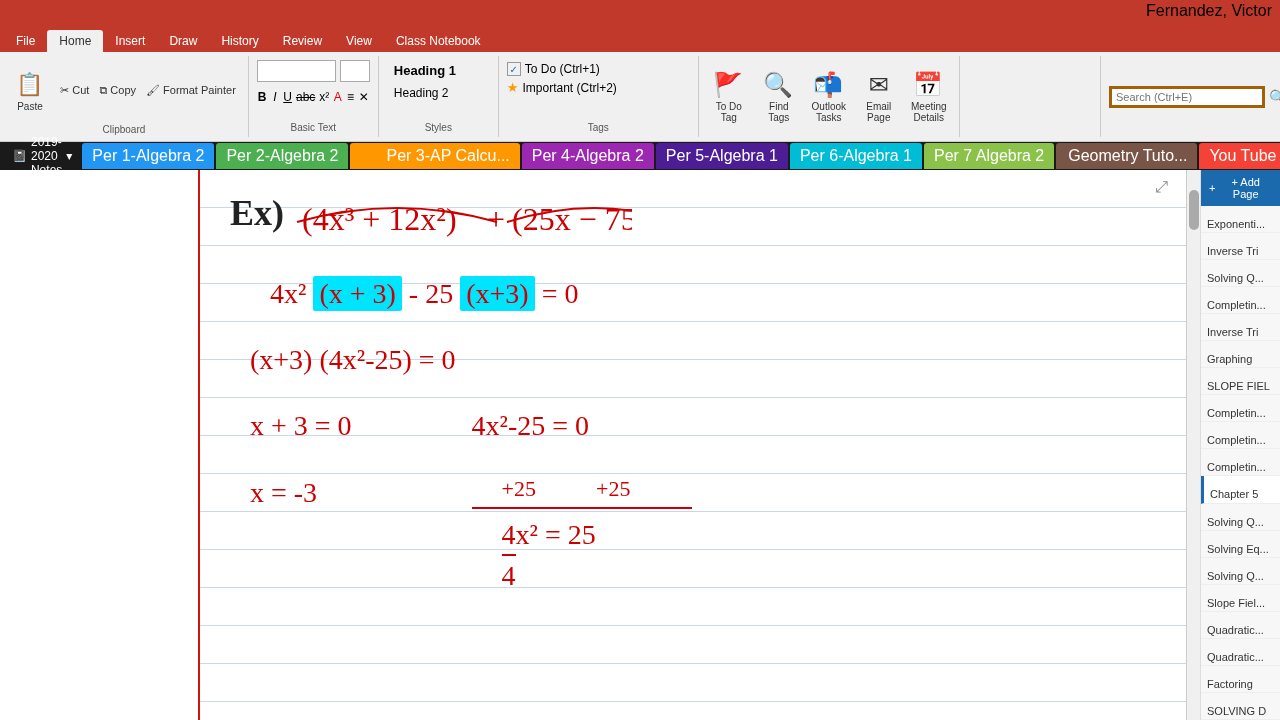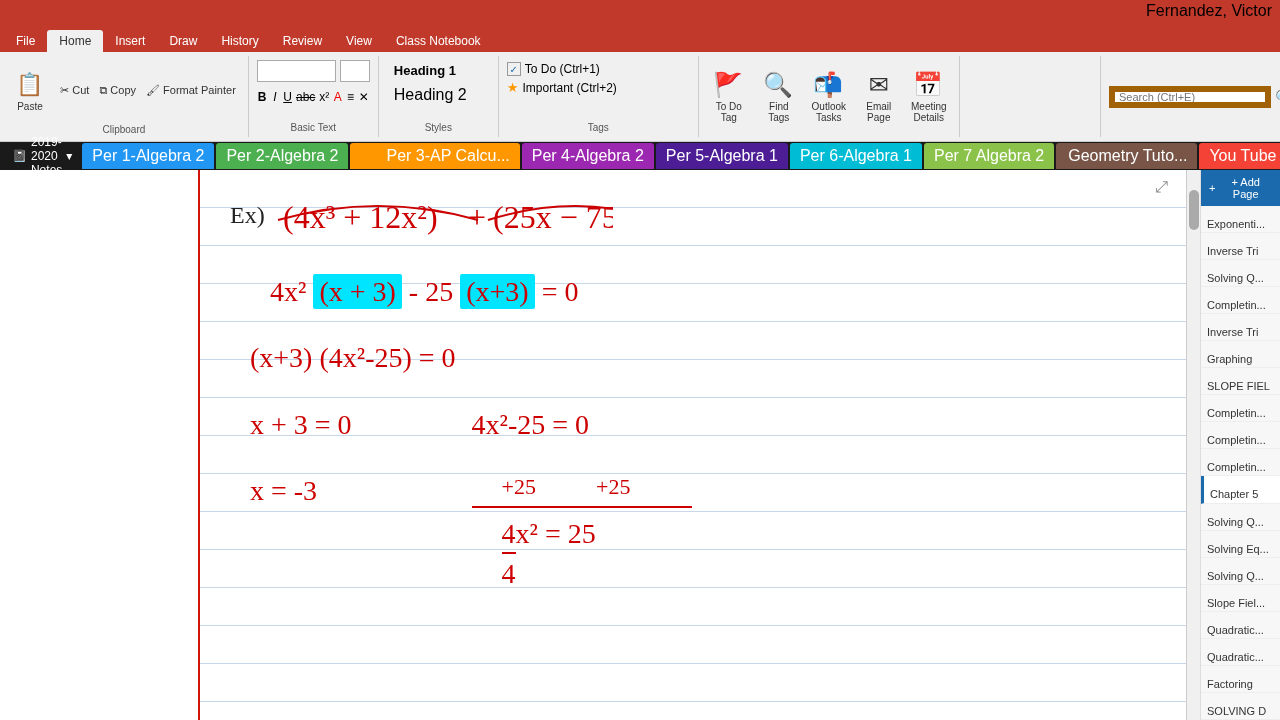--- a/index.html
+++ b/index.html
@@ -110,21 +110,21 @@
       width: 120px;
     }
     .style-item {
       padding: 2px 6px;
       font-size: 12px;
       cursor: pointer;
       border: 1px solid transparent;
       margin-bottom: 2px;
     }
     .style-item.h1 { font-size: 13px; font-weight: bold; }
-    .style-item.h2 { font-size: 16px; }
+    .style-item.h2 { font-size: 12px; }
     .styles-label {
       font-size: 10px;
       color: #555;
       text-align: center;
       margin-top: auto;
     }
 
     
     .tags-group {
       display: flex;
@@ -202,21 +202,21 @@
     
     .search-bar {
       margin-left: auto;
       display: flex;
       align-items: center;
       padding: 0 8px;
       border-left: 1px solid #ccc;
       width: 180px;
     }
     .search-input {
-      border: 6px solid #a16207; height: 22px; font-size: 11px; padding: 0 4px;
+      border: 3px solid #a16207; height: 22px; font-size: 11px; padding: 0 4px;
       flex: 1; background: white;
     }
 
     
     .notebook-bar {
       background: #1a1a1a;
       height: 28px;
       display: flex;
       align-items: center;
       padding-left: 4px;
@@ -342,21 +342,21 @@
       color: #222;
       font-size: 32px;
       margin-bottom: 32px;
     }
     .highlight-cyan {
       background: #00e5ff;
       padding: 2px 6px;
       border-radius: 2px;
       color: #cc0000;
     }
-    .ex-label { color: #222; font-size: 24px; }
+    .ex-label { color: #222; font-size: 36px; font-weight: bold; }
     .divider-line {
       width: 260px;
       height: 2px;
       background: #cc0000;
       margin: 4px 0 8px 200px;
     }
 
     
     .expand-icon {
       position: absolute;

